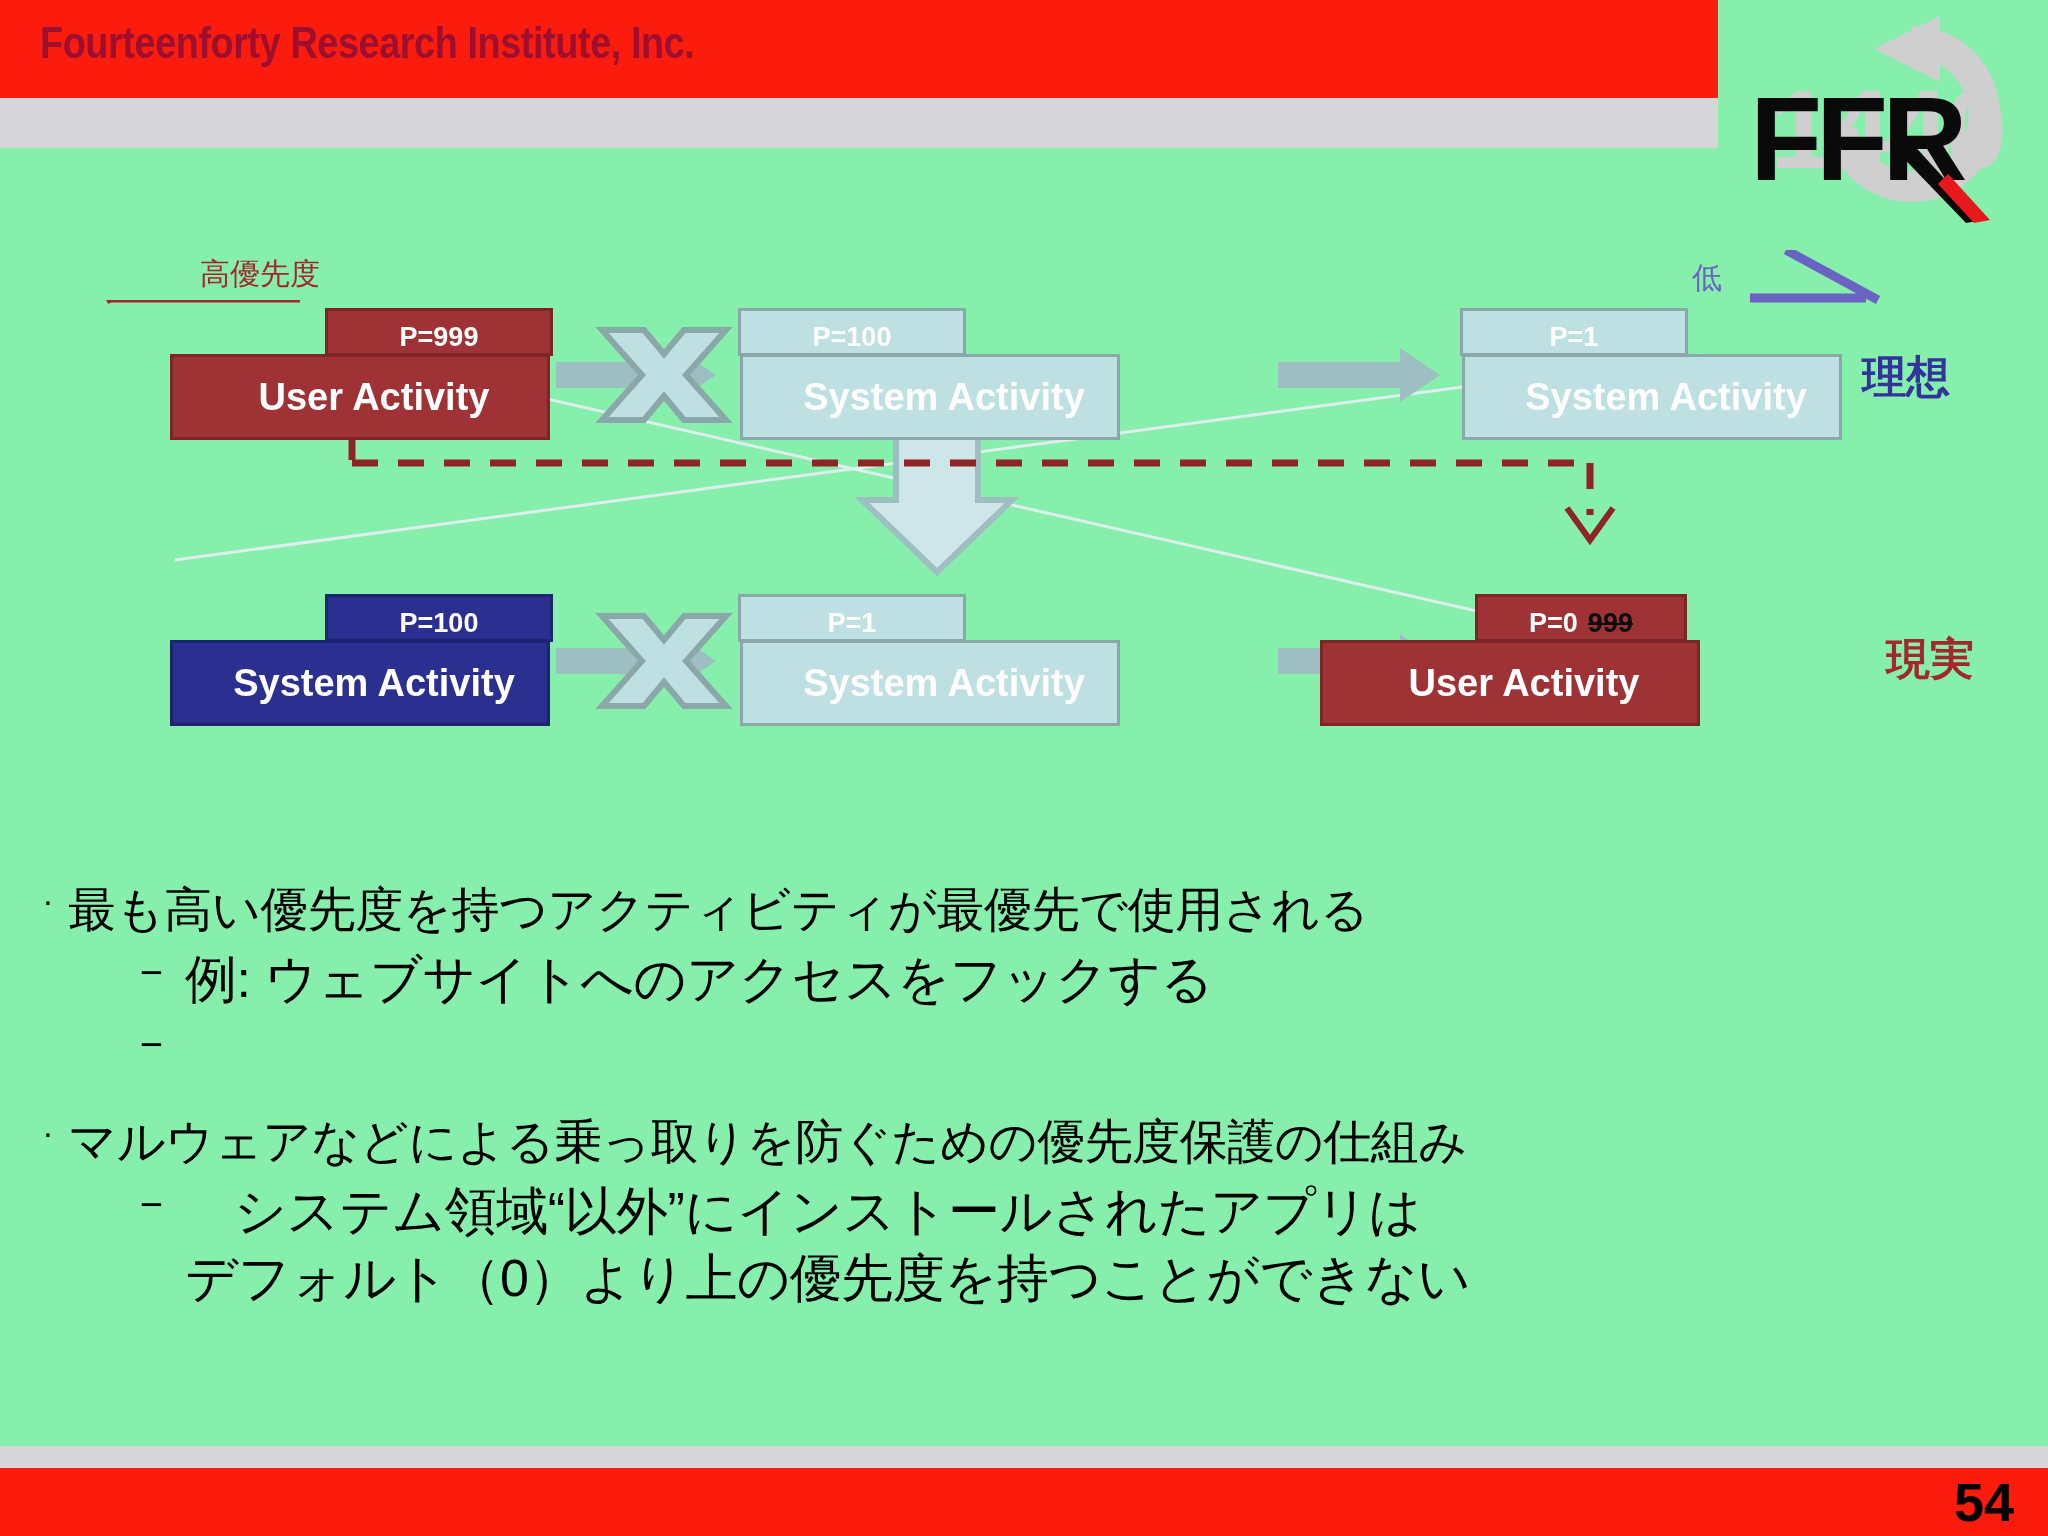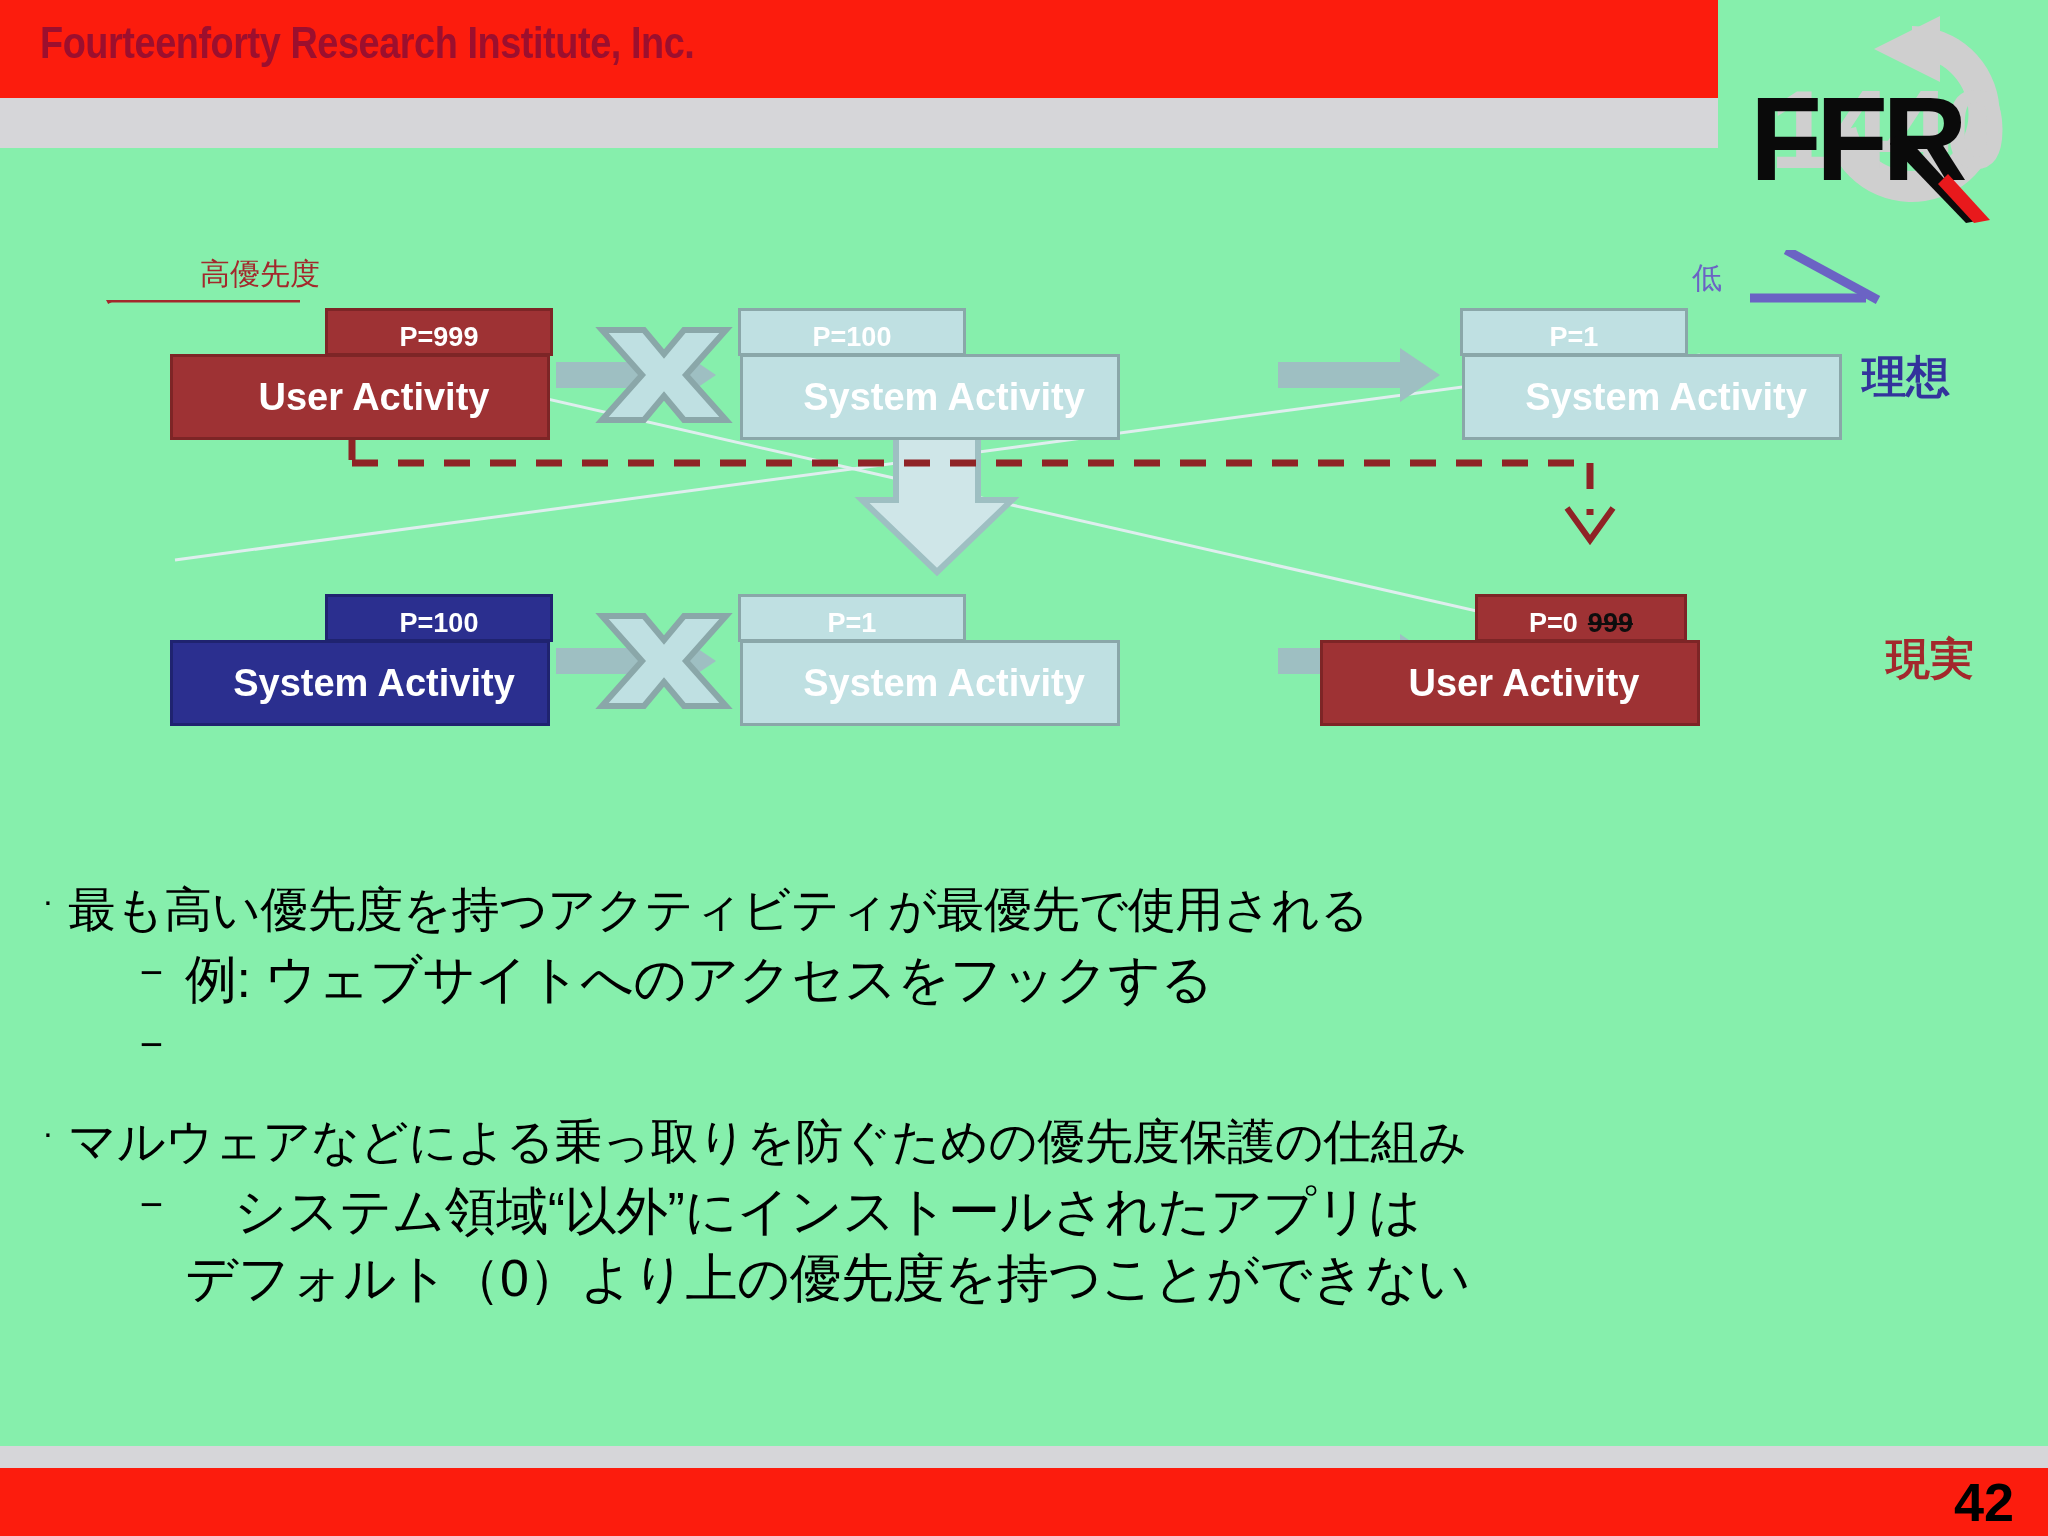--- a/index.html
+++ b/index.html
@@ -214,15 +214,15 @@
     </div>
     <div class="b2">
       <div class="mark">−</div>
       <div class="txt">システム領域“以外”にインストールされたアプリは
 デフォルト（0）より上の優先度を持つことができない</div>
     </div>
   </div>
 
   <div class="ftr-gray"></div>
   <div class="ftr-red"></div>
-  <div class="pageno">42</div>
+  <div class="pageno">54</div>
 
 </div>
 
 </body></html>

